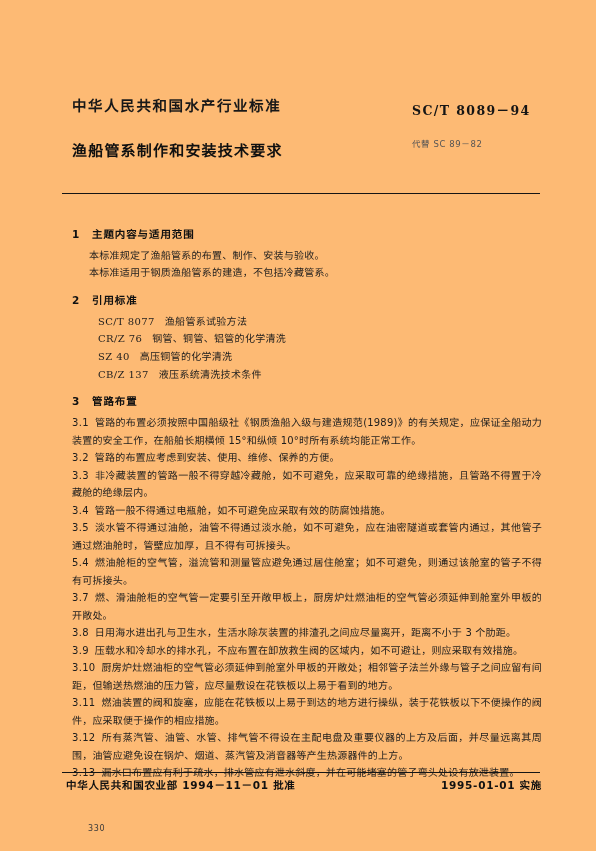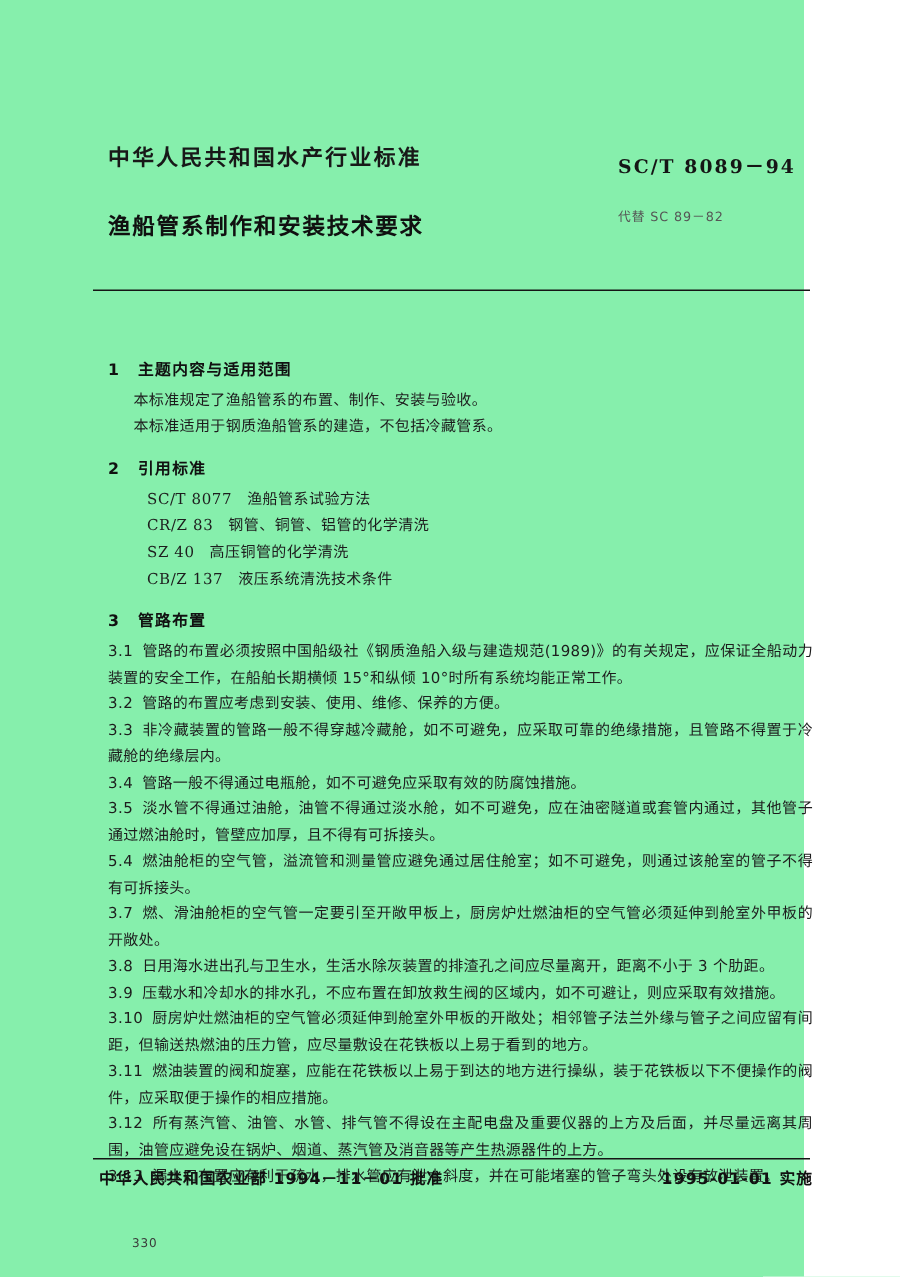--- a/index.html
+++ b/index.html
@@ -14,23 +14,23 @@
     position: relative;
     font-family: "DejaVu Sans", "Liberation Sans", sans-serif;
     color: #1a1a1a;
     overflow: hidden;
   }
 
   .page {
     position: absolute;
     left: 0;
     top: 0;
-    width: 536px;
+    width: 596px;
     height: 851px;
-    background: #86efac;
+    background: #fdba74;
   }
 
   
   .header {
     position: absolute;
     left: 0;
     top: 96px;
     width: 600px;
   }
   .header-row {
@@ -86,21 +86,21 @@
     top: 193px;
     width: 478px;
     height: 0;
     border-top: 1.6px solid #151515;
   }
 
   
   .body {
     position: absolute;
     left: 0;
-    top: 228px;
+    top: 216px;
     width: 600px;
     padding: 0 58px 0 72px;
     box-sizing: border-box;
   }
 
   .clause-head {
     font-size: 10.5px;
     font-weight: bold;
     letter-spacing: 0.9px;
     margin: 10px 0 6px 0;
@@ -226,21 +226,21 @@
 
     <div class="sec-block">
       <div class="clause-head">
         <span class="num">2</span><span>引用标准</span>
       </div>
       <div class="refs">
         <div class="ref-line">
           <span class="ref-id">SC/T 8077</span><span class="ref-name">渔船管系试验方法</span>
         </div>
         <div class="ref-line">
-          <span class="ref-id">CR/Z 83</span><span class="ref-name">钢管、铜管、铝管的化学清洗</span>
+          <span class="ref-id">CR/Z 76</span><span class="ref-name">钢管、铜管、铝管的化学清洗</span>
         </div>
         <div class="ref-line">
           <span class="ref-id">SZ 40</span><span class="ref-name">高压铜管的化学清洗</span>
         </div>
         <div class="ref-line">
           <span class="ref-id">CB/Z 137</span><span class="ref-name">液压系统清洗技术条件</span>
         </div>
       </div>
     </div>
 

